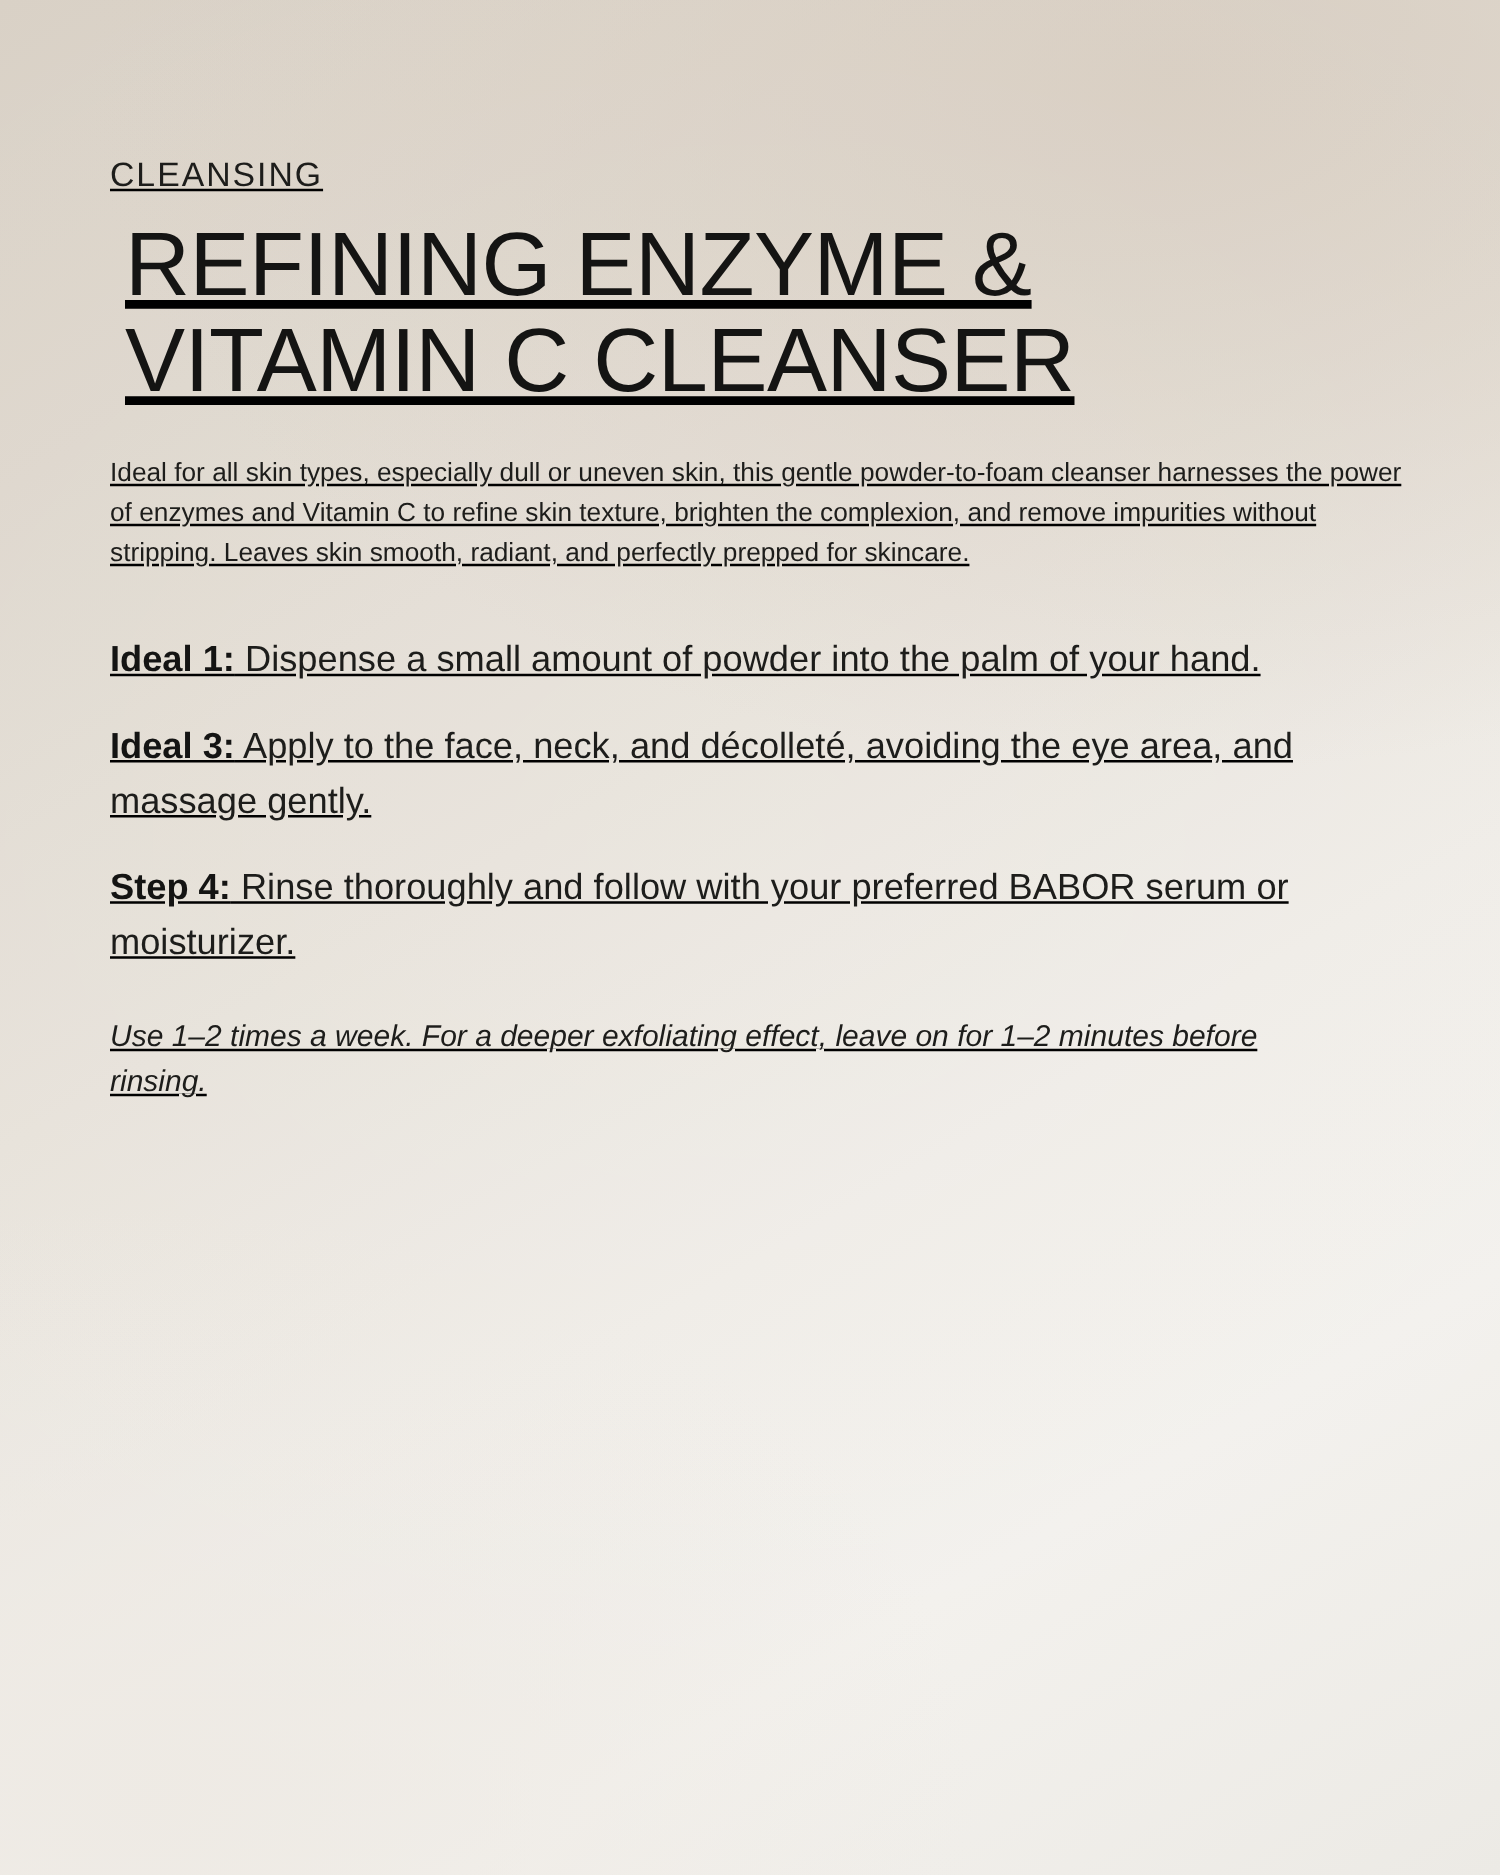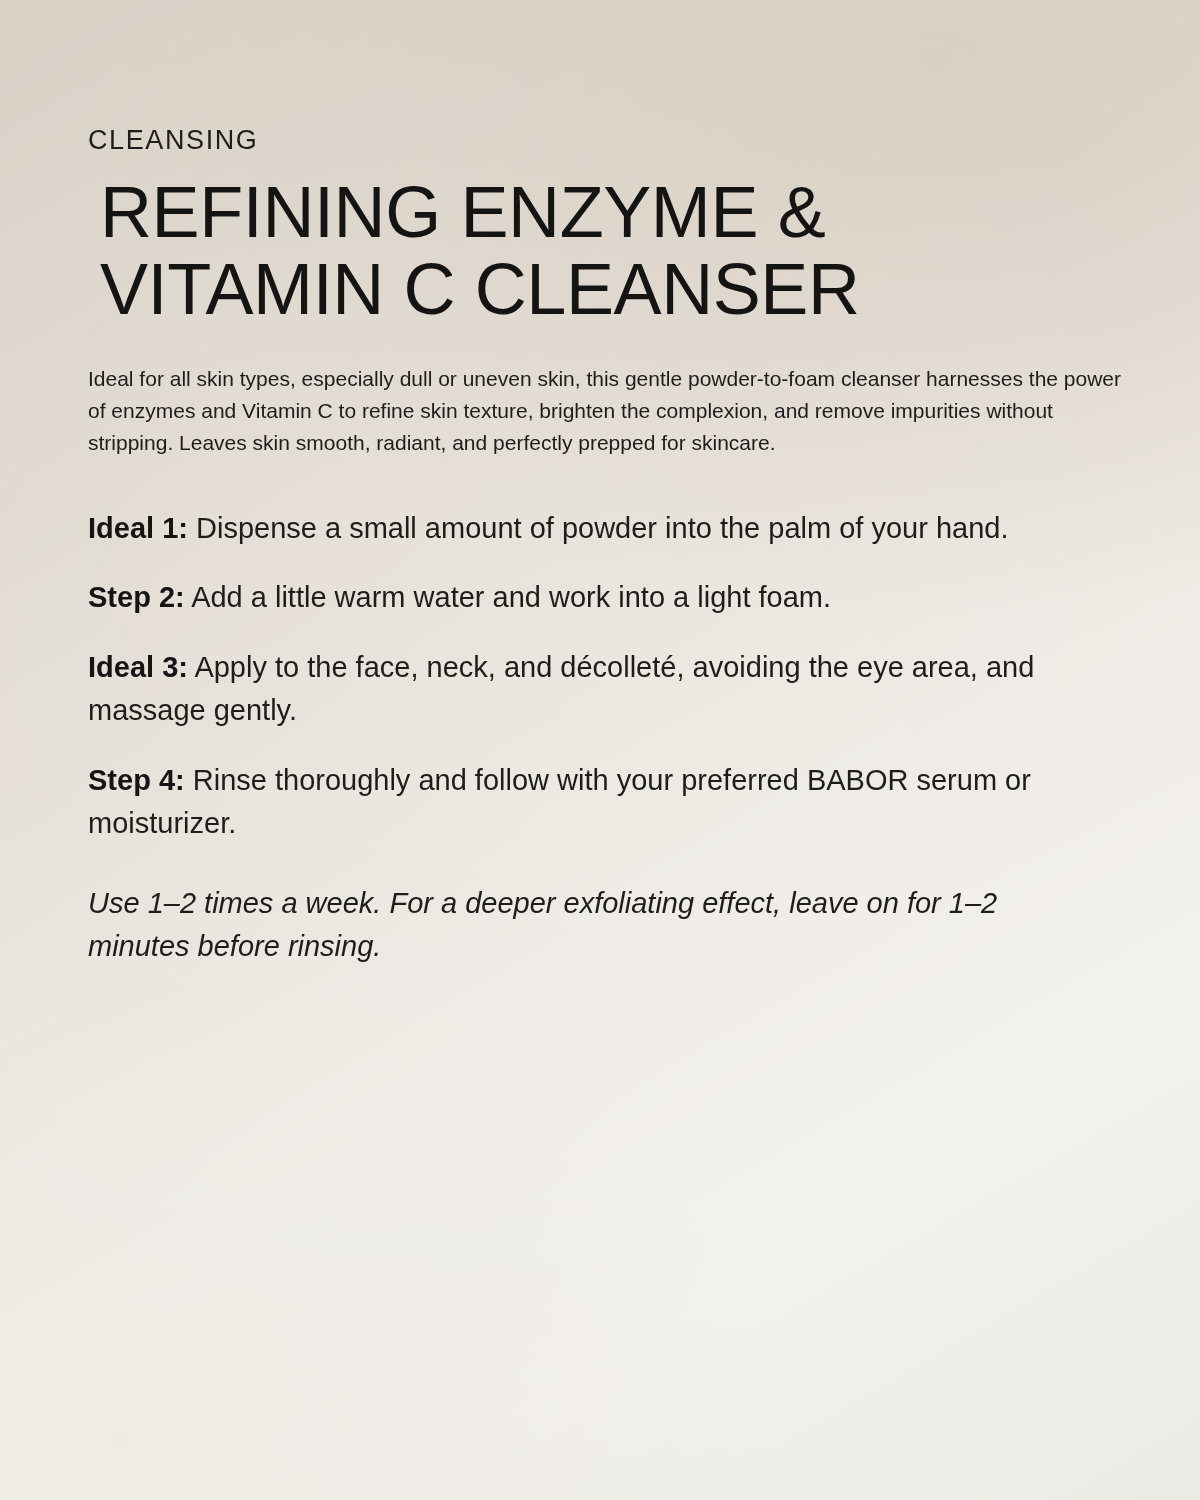--- a/index.html
+++ b/index.html
@@ -27,20 +27,21 @@
     position: absolute;
     inset: 0;
     background: radial-gradient(ellipse 1500px 1200px at 50% 45%, rgba(255,255,255,0.10) 0%, rgba(255,255,255,0) 70%);
     pointer-events: none;
   }
   .content {
     position: absolute;
     left: 88px;
     top: 126px;
     width: 1040px;
+    text-decoration: underline;
   }
   .eyebrow {
     font-size: 27px;
     letter-spacing: 1.6px;
     color: #1d1d1b;
     font-weight: 400;
     line-height: 1.1;
     margin: 0 0 18px 0;
   }
   .title {
@@ -72,21 +73,21 @@
     line-height: 1.5;
     color: #1d1d1b;
     margin: 0 0 26px 0;
     max-width: 1010px;
   }
   .step .lbl {
     font-weight: 700;
     color: #141413;
   }
   .note {
-    font-size: 29px;
+    font-size: 24px;
     line-height: 1.5;
     font-style: italic;
     color: #1d1d1b;
     margin: 36px 0 0 0;
     max-width: 1000px;
   }
 </style>
 </head>
 <body>
 
@@ -99,23 +100,20 @@
 
     <h1 class="title">REFINING ENZYME &amp; VITAMIN C CLEANSER</h1>
 
     <p class="intro">Ideal for all skin types, especially dull or uneven skin, this gentle powder-to-foam cleanser harnesses the power of enzymes and Vitamin C to refine skin texture, brighten the complexion, and remove impurities without stripping. Leaves skin smooth, radiant, and perfectly prepped for skincare.</p>
 
 
     <p class="step">
       <span class="lbl">Ideal 1:</span><span> Dispense a small amount of powder into the palm of your hand.</span>
     </p>
 
-    <p class="step">
-      <span class="lbl">Step 2:</span><span> Add a little warm water and work into a light foam.</span>
-    </p>
 
     <p class="step">
       <span class="lbl">Ideal 3:</span><span> Apply to the face, neck, and décolleté, avoiding the eye area, and massage gently.</span>
     </p>
 
     <p class="step">
       <span class="lbl">Step 4:</span><span> Rinse thoroughly and follow with your preferred BABOR serum or moisturizer.</span>
     </p>
 
     <p class="note">Use 1–2 times a week. For a deeper exfoliating effect, leave on for 1–2 minutes before rinsing.</p>

